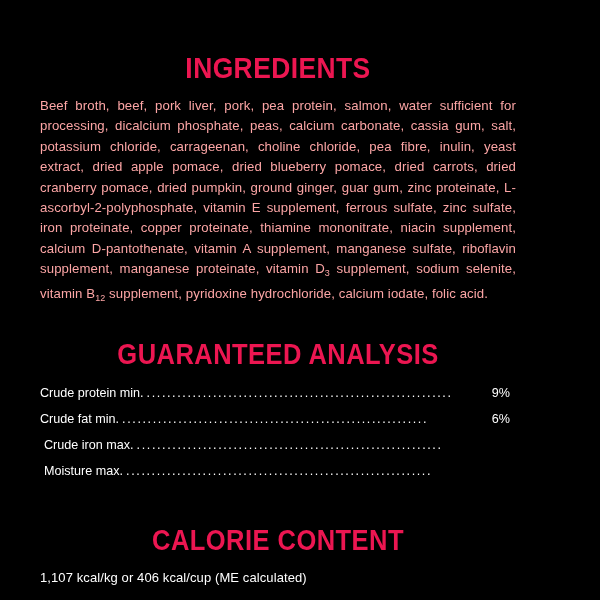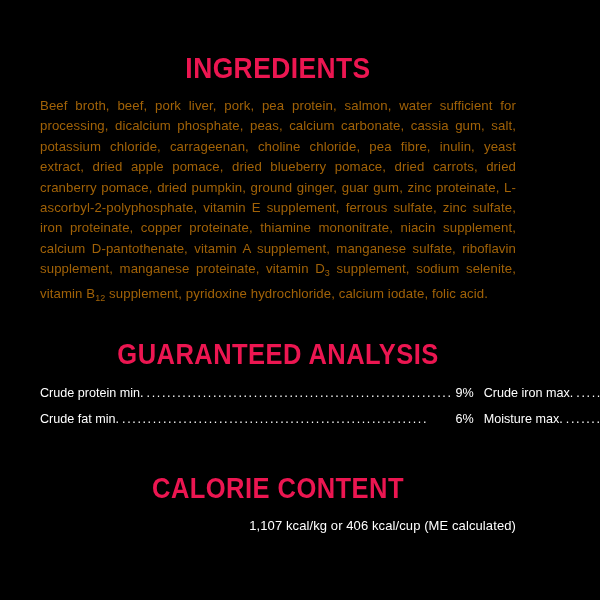--- a/index.html
+++ b/index.html
@@ -39,37 +39,38 @@
     font-size: 29px;
     padding-top: 30px;
     line-height: 32px;
   }
   #calorie-title {
     font-size: 29px;
     padding-top: 34px;
     line-height: 32px;
   }
   .ingredients-body {
-    color: #a16207;
+    color: #fca5a5;
     font-size: 13.2px;
     line-height: 20.4px;
     text-align: justify;
     text-justify: inter-word;
     margin-top: 12px;
     letter-spacing: 0.1px;
   }
   .ingredients-body sub {
     font-size: 9px;
     vertical-align: -3px;
   }
   .analysis-grid {
     display: flex;
     margin-top: 16px;
     color: #ffffff;
     font-size: 12.6px;
+    flex-direction: column;
   }
   .analysis-col {
     flex: 1 1 50%;
     box-sizing: border-box;
   }
   .analysis-col.left {
     padding-right: 6px;
   }
   .analysis-col.right {
     padding-left: 4px;
@@ -91,21 +92,21 @@
     color: #ffffff;
     letter-spacing: 1.6px;
     font-size: 12.6px;
   }
   .analysis-value {
     flex: 0 0 auto;
   }
   .calorie-body {
     color: #ffffff;
     font-size: 13px;
-    text-align: right;
+    text-align: left;
     margin-top: 14px;
     letter-spacing: 0.1px;
   }
 </style>
 </head>
 <body>
 
 <div class="page">
 
   <div class="section-title" id="ingredients-title">INGREDIENTS</div>

